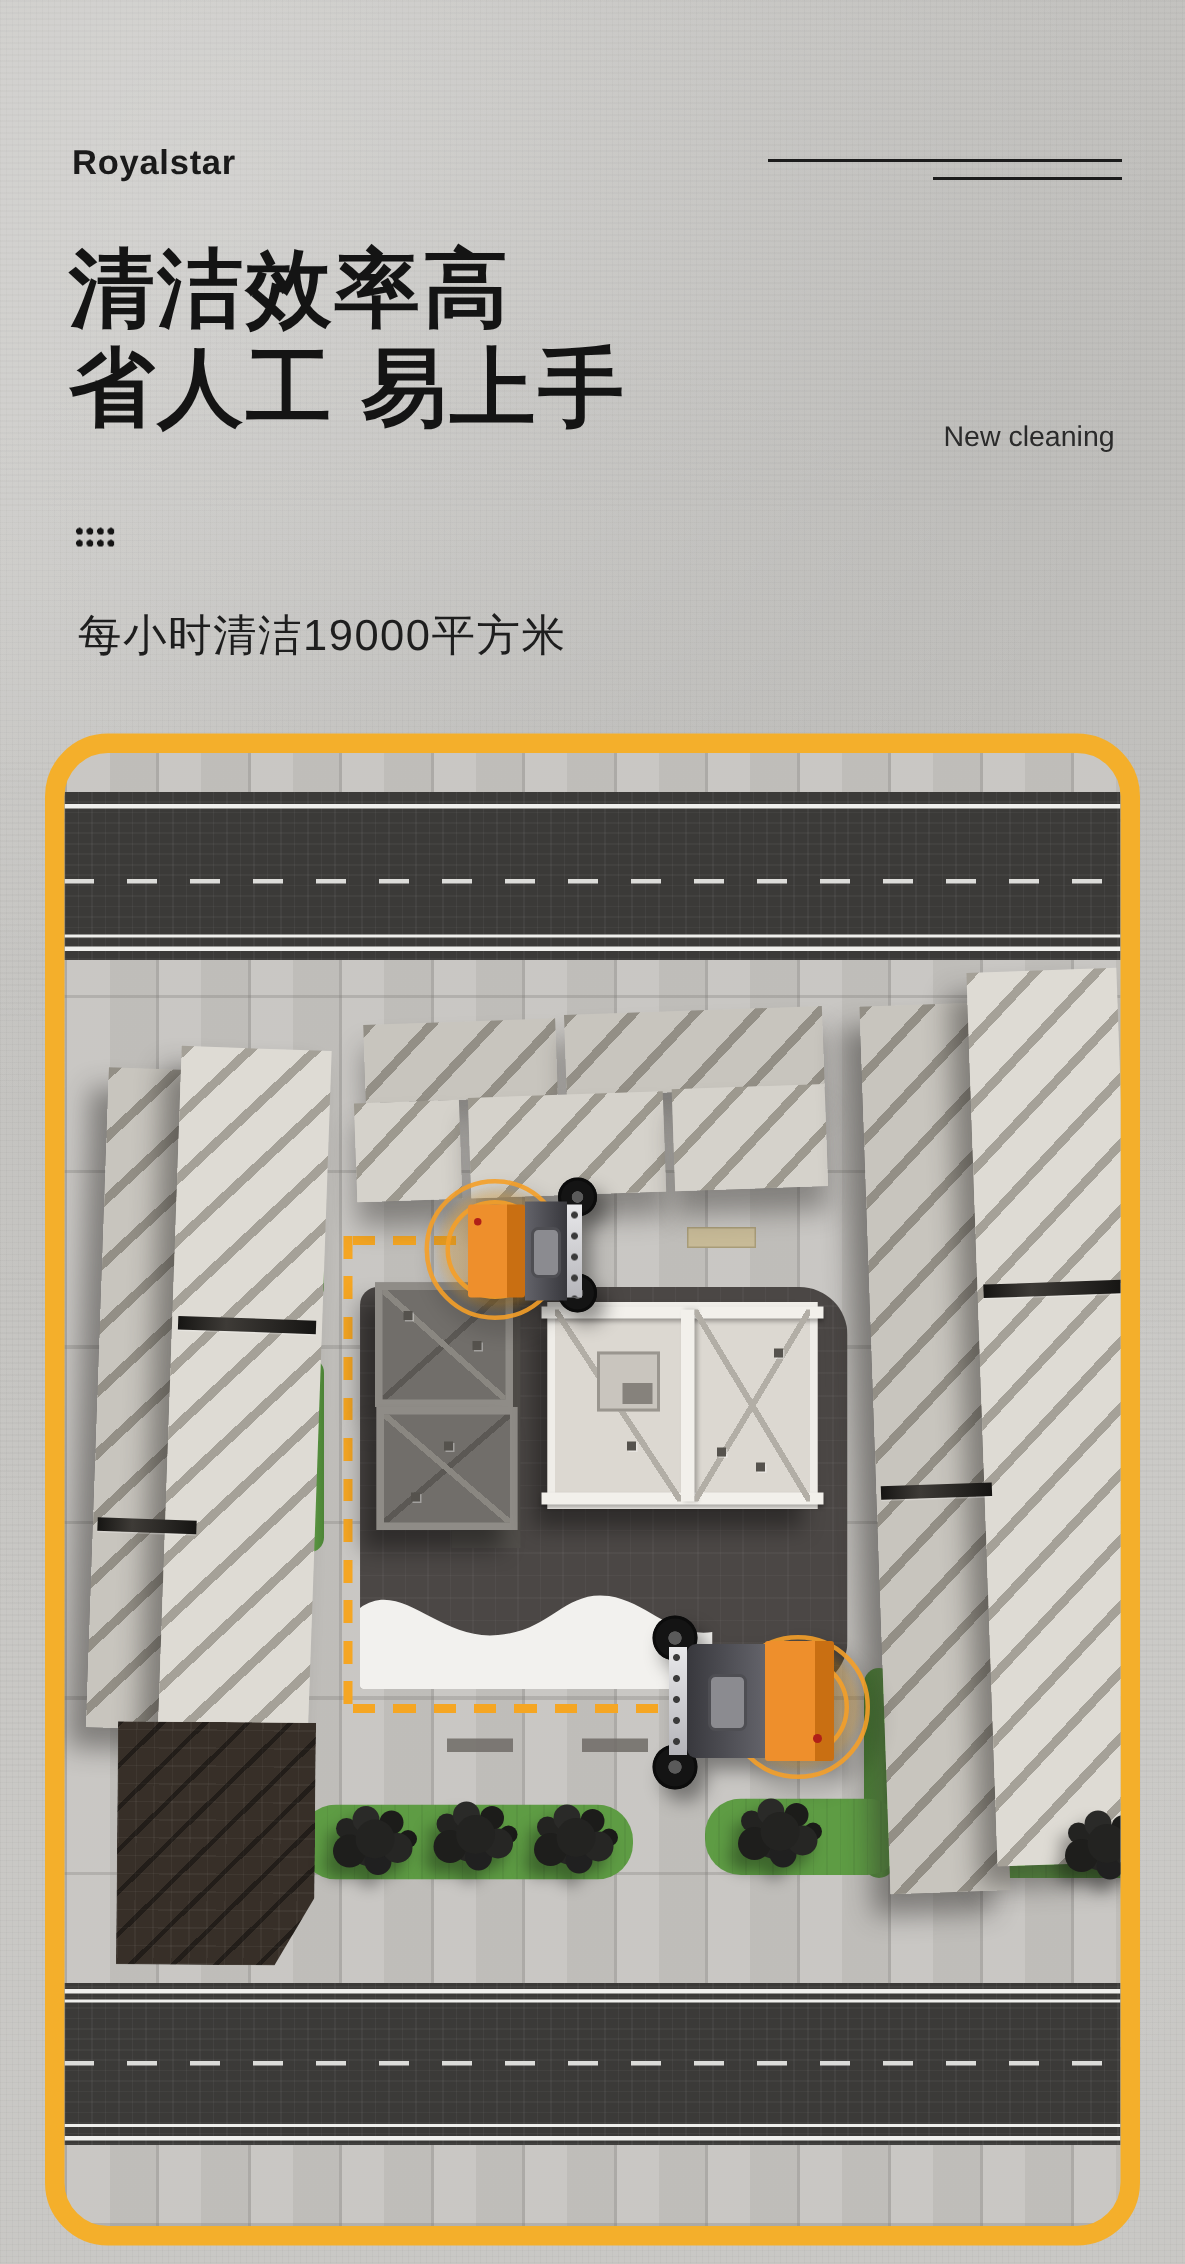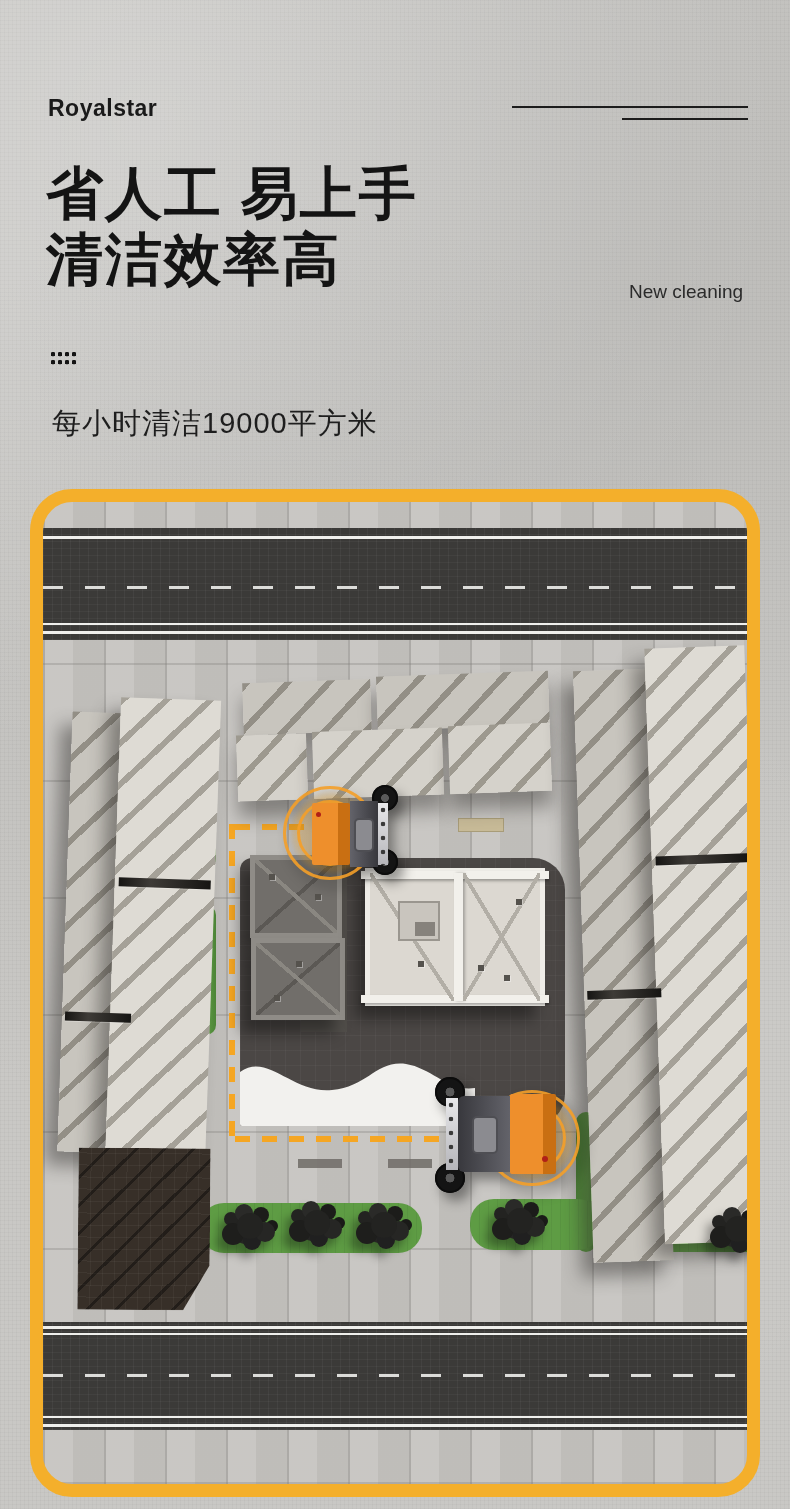--- a/index.html
+++ b/index.html
@@ -138,22 +138,22 @@
     background-size:10px 14px,100% 100%;background-repeat:repeat,no-repeat;}
   .reddot{position:absolute;border-radius:50%;background:#b02018;z-index:3;}
 </style>
 </head>
 <body>
 
 <div class="abs brand">Royalstar</div>
 <div class="abs rule rule-long"></div>
 <div class="abs rule rule-short"></div>
 <div class="abs title">
+  <div>清洁效率高</div>
   <div>省人工 易上手</div>
-  <div>清洁效率高</div>
 </div>
 <div class="abs tagline">New cleaning</div>
 <div class="abs dots-icon"></div>
 <div class="abs subtitle">每小时清洁19000平方米</div>
 
 <div class="abs panel">
   <div class="panel-inner">
 
     <div class="abs road road-top">
       <div class="rline" style="top:8px;height:3px;"></div>

